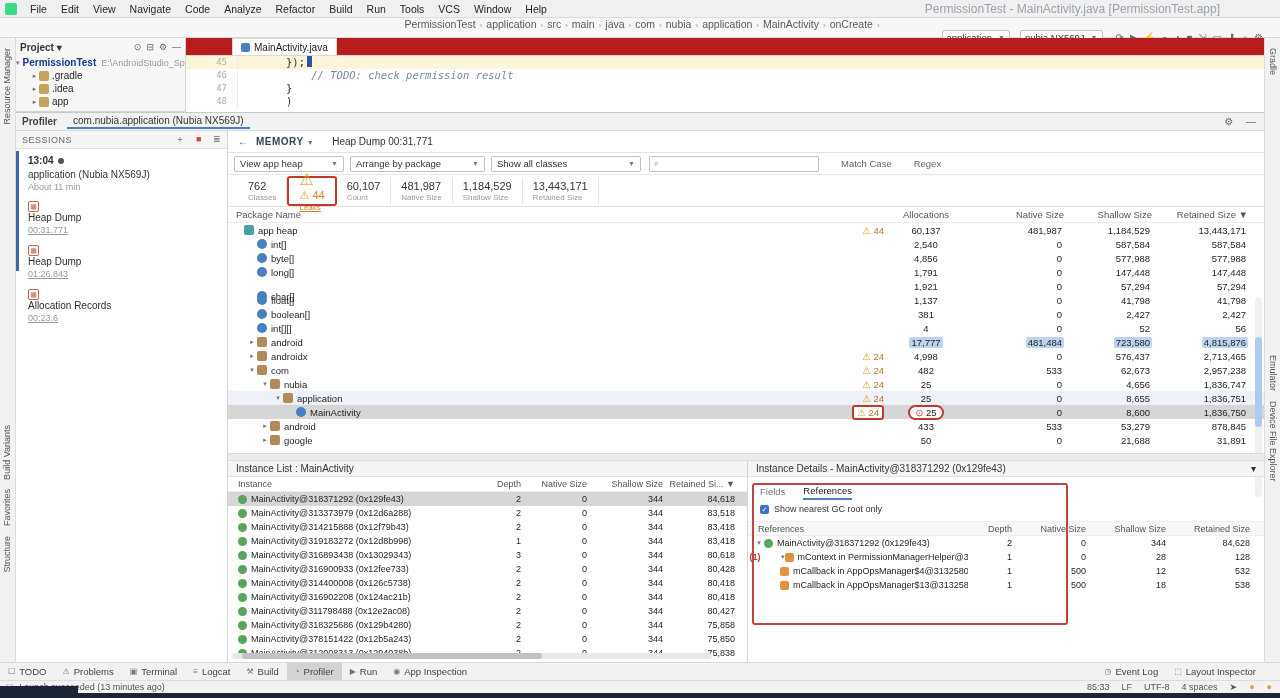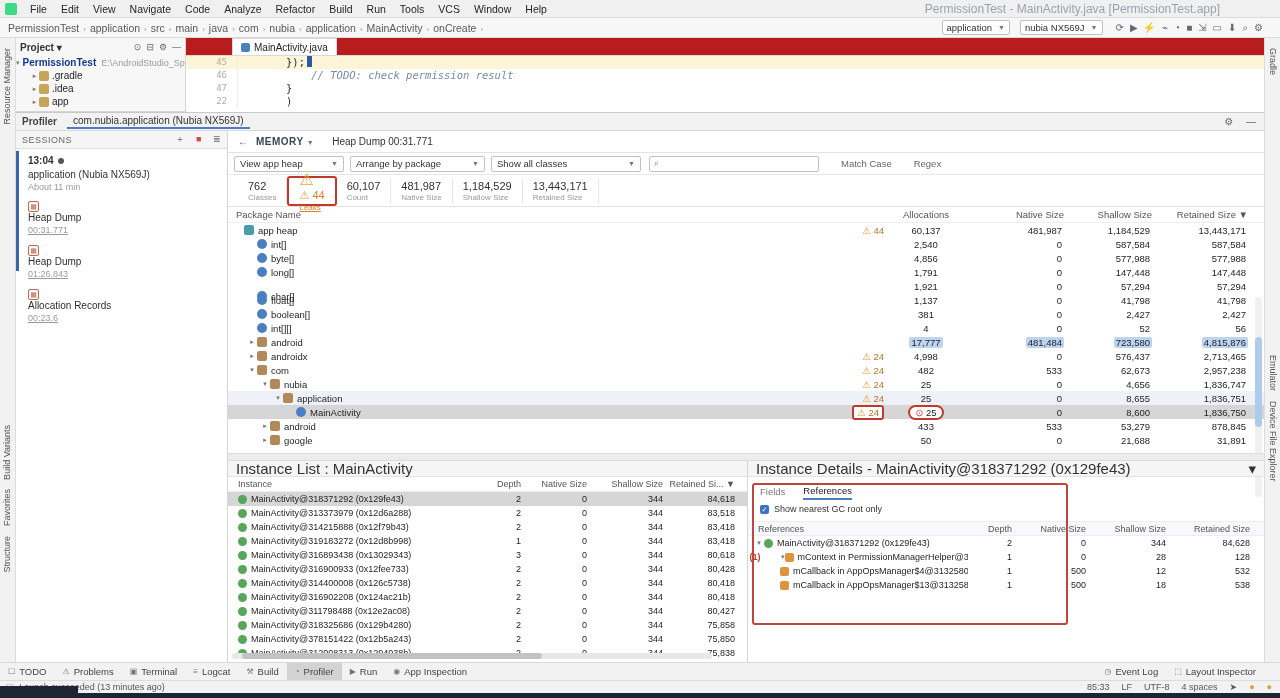--- a/index.html
+++ b/index.html
@@ -7,21 +7,21 @@
   .abs { position:absolute; }
   #app { position:relative; width:1280px; height:698px; background:#f2f2f2; }
 
   
   #menubar { left:0; top:0; width:1280px; height:18px; background:#f0f0f0; border-bottom:1px solid #dcdcdc; display:flex; align-items:center; font-size:10.5px; }
   #menubar .logo { width:12px; height:12px; margin:0 6px 0 5px; background:#3ddc84; border-radius:2px; }
   #menubar .menu { padding:0 7px; color:#262626; }
   #menubar .wintitle { margin-left:auto; margin-right:60px; color:#9aa3ad; font-size:12px; }
 
   
-  #toolbar2 { left:0; top:18px; width:1280px; height:20px; background:#f7f7f7; border-bottom:1px solid #d9d9d9; display:flex; align-items:center; font-size:10.5px; }
+  #toolbar2 { left:0; top:18px; width:1280px; height:20px; background:#f7f7f7; border-bottom:1px solid #d9d9d9; display:flex; align-items:center; font-size:10.5px;flex-direction:column; }
   .crumbs { display:flex; align-items:center; margin-left:8px; }
   .crumb { font-weight:bold; color:#37474f; margin-right:4px; }
   .crumb.plain { font-weight:normal; color:#5a5a5a; }
   .crumb-sep { color:#9b9b9b; margin-right:4px; font-size:8px; }
   #toolbar2 .right { margin-left:auto; display:flex; align-items:center; margin-right:14px; }
   .combo { display:flex; align-items:center; height:15px; border:1px solid #c2c2c2; border-radius:2px; background:#fdfdfd; font-size:9.5px; padding:0 4px; margin-right:10px; color:#333; }
   .combo .arr { margin-left:6px; font-size:7px; color:#777; }
   .tbicon { width:16px; text-align:center; font-size:10px; color:#5f6a75; margin:0 3px; }
 
   
@@ -135,21 +135,21 @@
   .prow.red .c-alloc .num { border:2px solid #c0392b; border-radius:9px; padding:0 5px; background:#fff; }
   .prow.red .c-alloc .num::before { content:"⊙ "; color:#c0392b; }
   #pkg-vscroll { position:absolute; right:2px; top:90px; width:7px; height:200px; background:#f0f0f0; border-radius:4px; }
   #pkg-vthumb { position:absolute; left:0; top:40px; width:7px; height:90px; background:#aecbeb; border-radius:4px; }
 
   
   #splitter { position:absolute; left:0; top:322px; width:1036px; height:8px; background:#ececec; border-top:1px solid #dcdcdc; border-bottom:1px solid #dcdcdc; }
 
   
   #instlist { position:absolute; left:0; top:330px; width:520px; height:201px; border-right:1px solid #d5d5d5; }
-  .paneltitle { height:16px; display:flex; align-items:center; background:#f5f5f5; border-bottom:1px solid #e3e3e3; font-size:15px; color:#333; padding:0 8px; }
+  .paneltitle { height:16px; display:flex; align-items:center; background:#f5f5f5; border-bottom:1px solid #e3e3e3; font-size:10px; color:#333; padding:0 8px; }
   #insthead, .irow { display:flex; align-items:center; height:14px; font-size:9px; }
   #insthead { color:#555; border-bottom:1px solid #eee; height:15px; }
   .i-name { flex:1; display:flex; align-items:center; white-space:nowrap; overflow:hidden; padding-left:10px; }
   .i-leak { width:26px; text-align:center; }
   .i-depth { width:40px; text-align:right; padding-right:6px; }
   .i-native { width:66px; text-align:right; padding-right:6px; }
   .i-shallow { width:76px; text-align:right; padding-right:6px; }
   .i-ret { width:78px; text-align:right; padding-right:12px; }
   .irow.selected { background:#d6d6d6; }
   .iicon { display:inline-block; width:9px; height:9px; border-radius:50%; background:#58a55c; margin-right:4px; flex:none; }
@@ -298,21 +298,21 @@
       </div>
       <div class="edline">
         <span class="ln">46</span>
         <span class="code comment">    // TODO: check permission result</span>
       </div>
       <div class="edline">
         <span class="ln">47</span>
         <span class="code">}</span>
       </div>
       <div class="edline">
-        <span class="ln">22</span>
+        <span class="ln">48</span>
         <span class="code">)</span>
       </div>
     </div>
   </div>
 
   <div id="profiler" class="abs">
     <div id="profhead">
       <span class="pname">Profiler</span>
       <span class="sess-tab">com.nubia.application (Nubia NX569J)</span>
       <span class="hicons">

